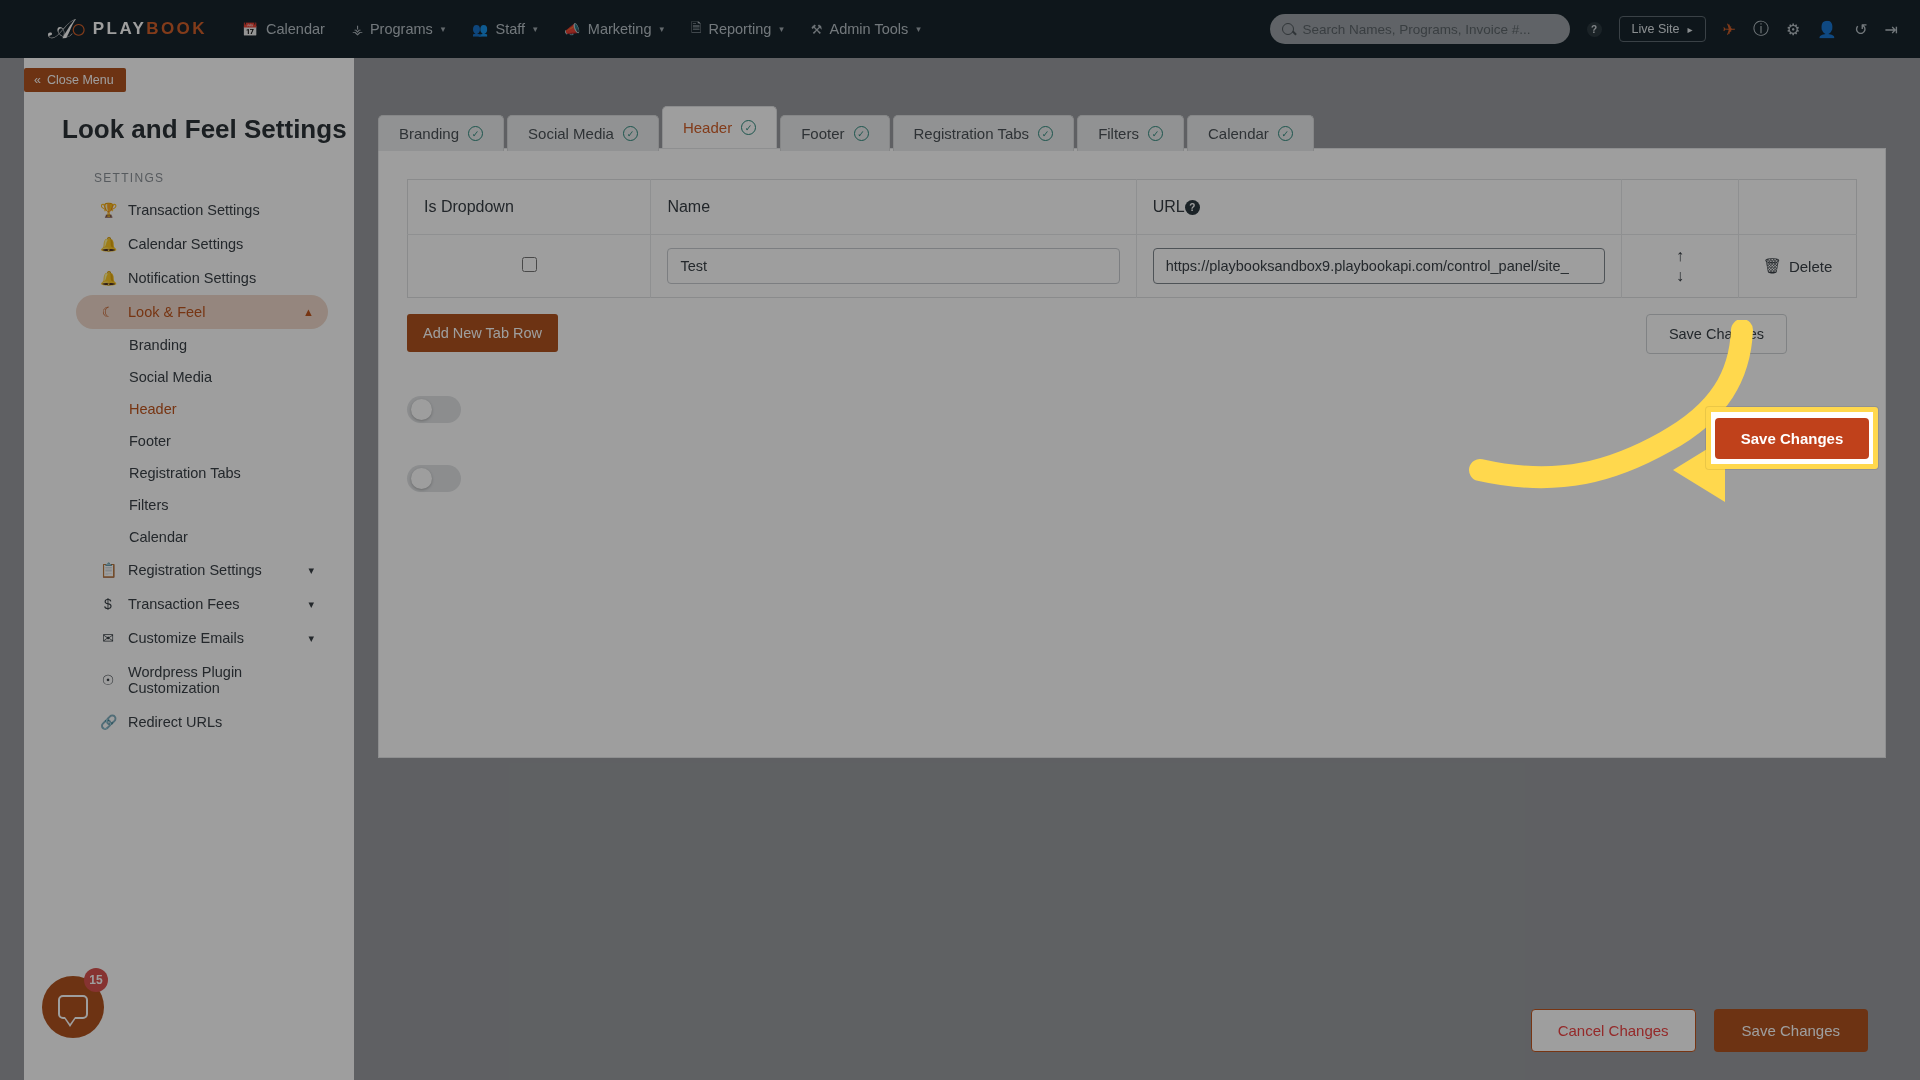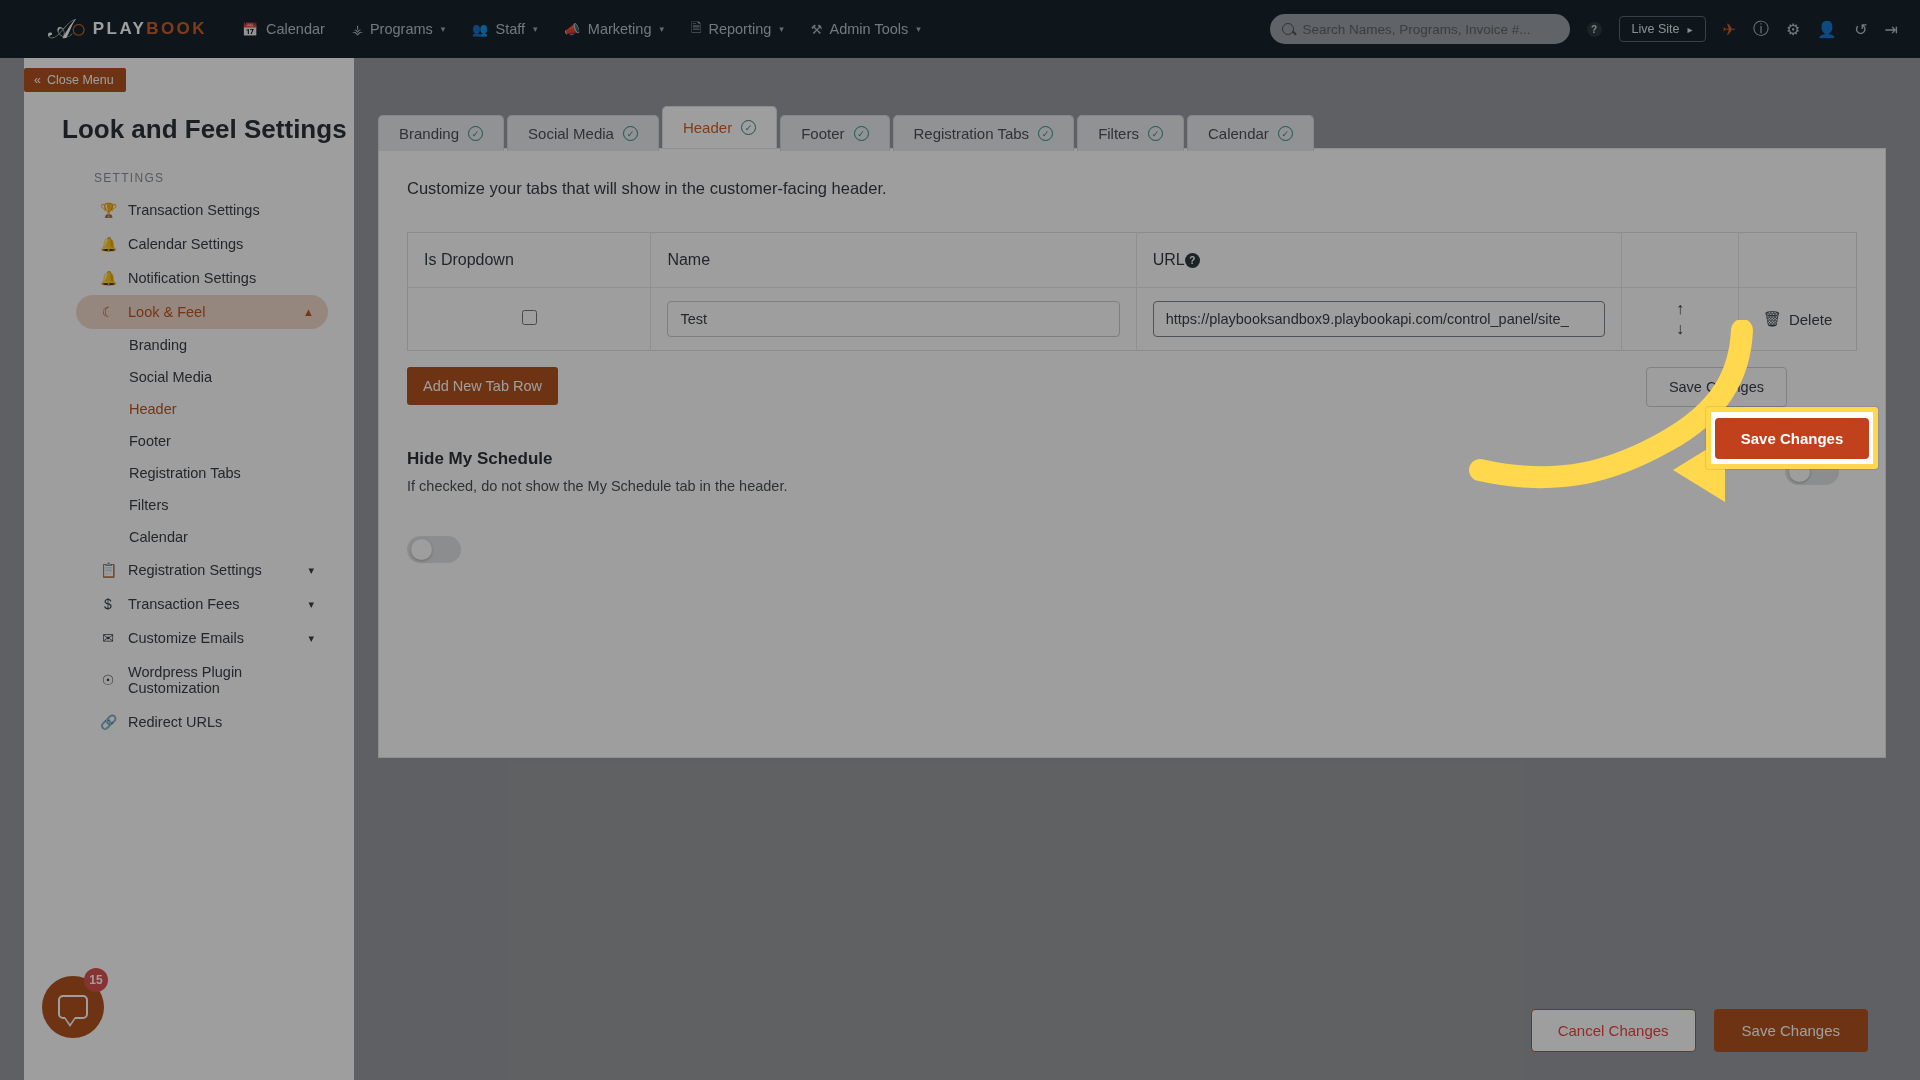--- a/index.html
+++ b/index.html
@@ -331,21 +331,20 @@
         <span>Filters</span>
         <span class="chk">✓</span>
       </div>
       <div class="tab">
         <span>Calendar</span>
         <span class="chk">✓</span>
       </div>
     </div>
 
     <div class="panel">
-      <p class="lead">Customize your tabs that will show in the customer-facing header.</p>
 
       <table class="tabs-table">
         <thead>
           <tr>
             <th style="width:245px">Is Dropdown</th>
             <th style="width:490px">Name</th>
             <th style="width:490px">
               <span class="th-url">
                 <span>URL</span>
                 <span class="qdot">?</span>
@@ -381,24 +380,20 @@
           </tr>
         </tbody>
       </table>
 
       <div class="row-under">
         <button class="btn-add">Add New Tab Row</button>
         <button class="ghost-save">Save Changes</button>
       </div>
 
       <div class="toggle-row">
-        <div>
-          <h3>Hide My Schedule</h3>
-          <p>If checked, do not show the My Schedule tab in the header.</p>
-        </div>
         <div class="switch">
             <div class="knob"></div>
           </div>
       </div>
 
       <div class="toggle-row">
         <div class="switch">
             <div class="knob"></div>
           </div>
       </div>

